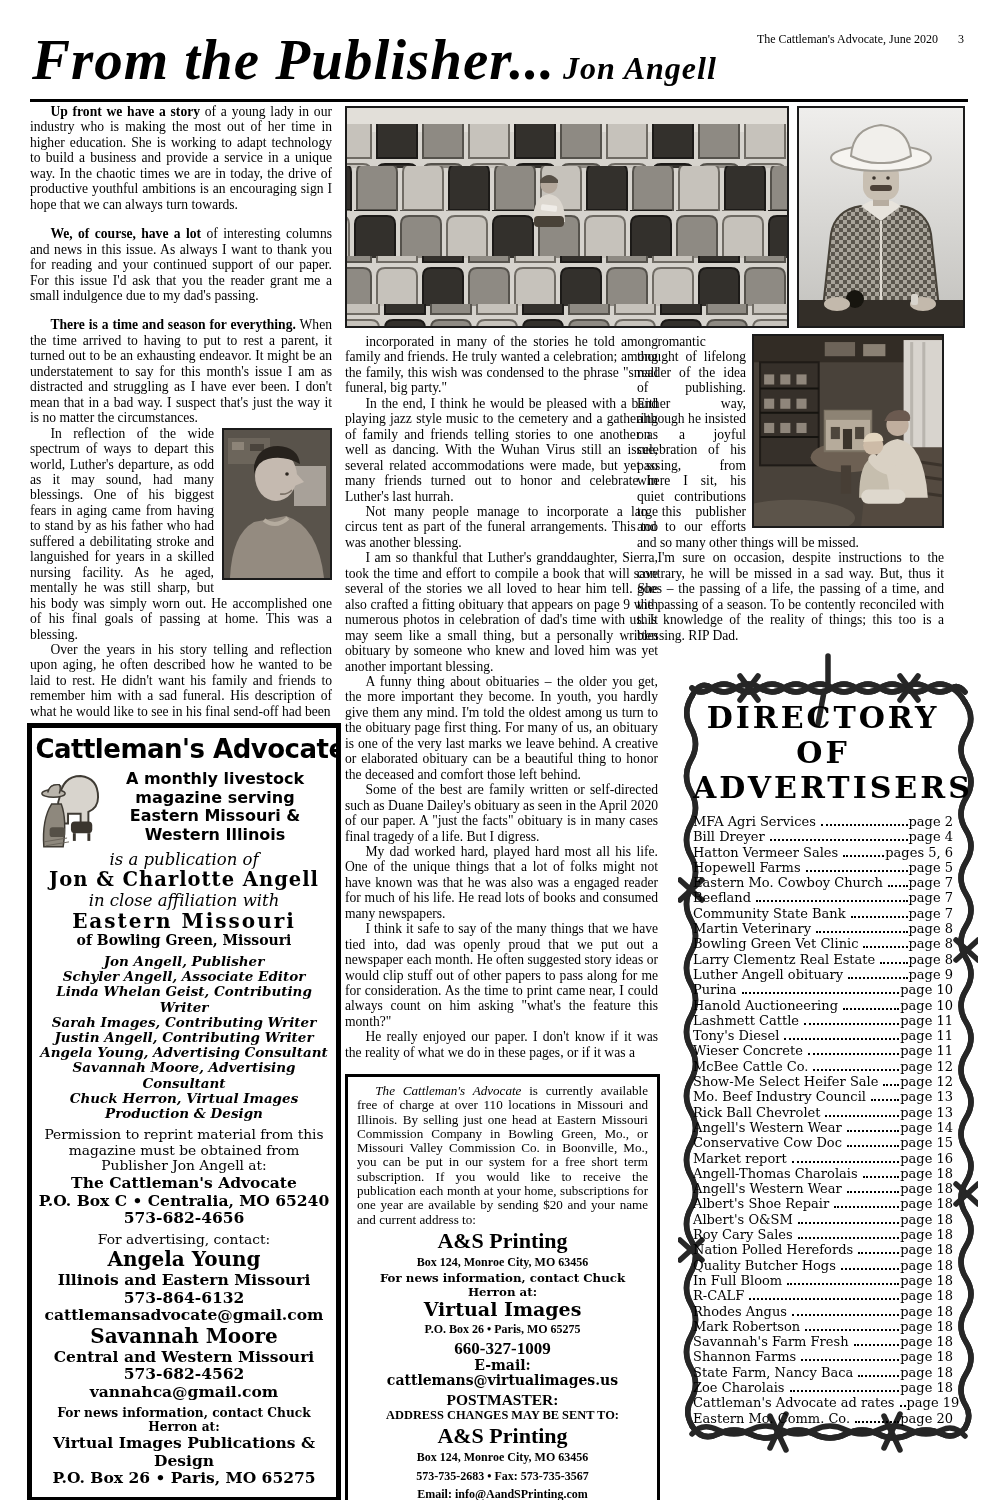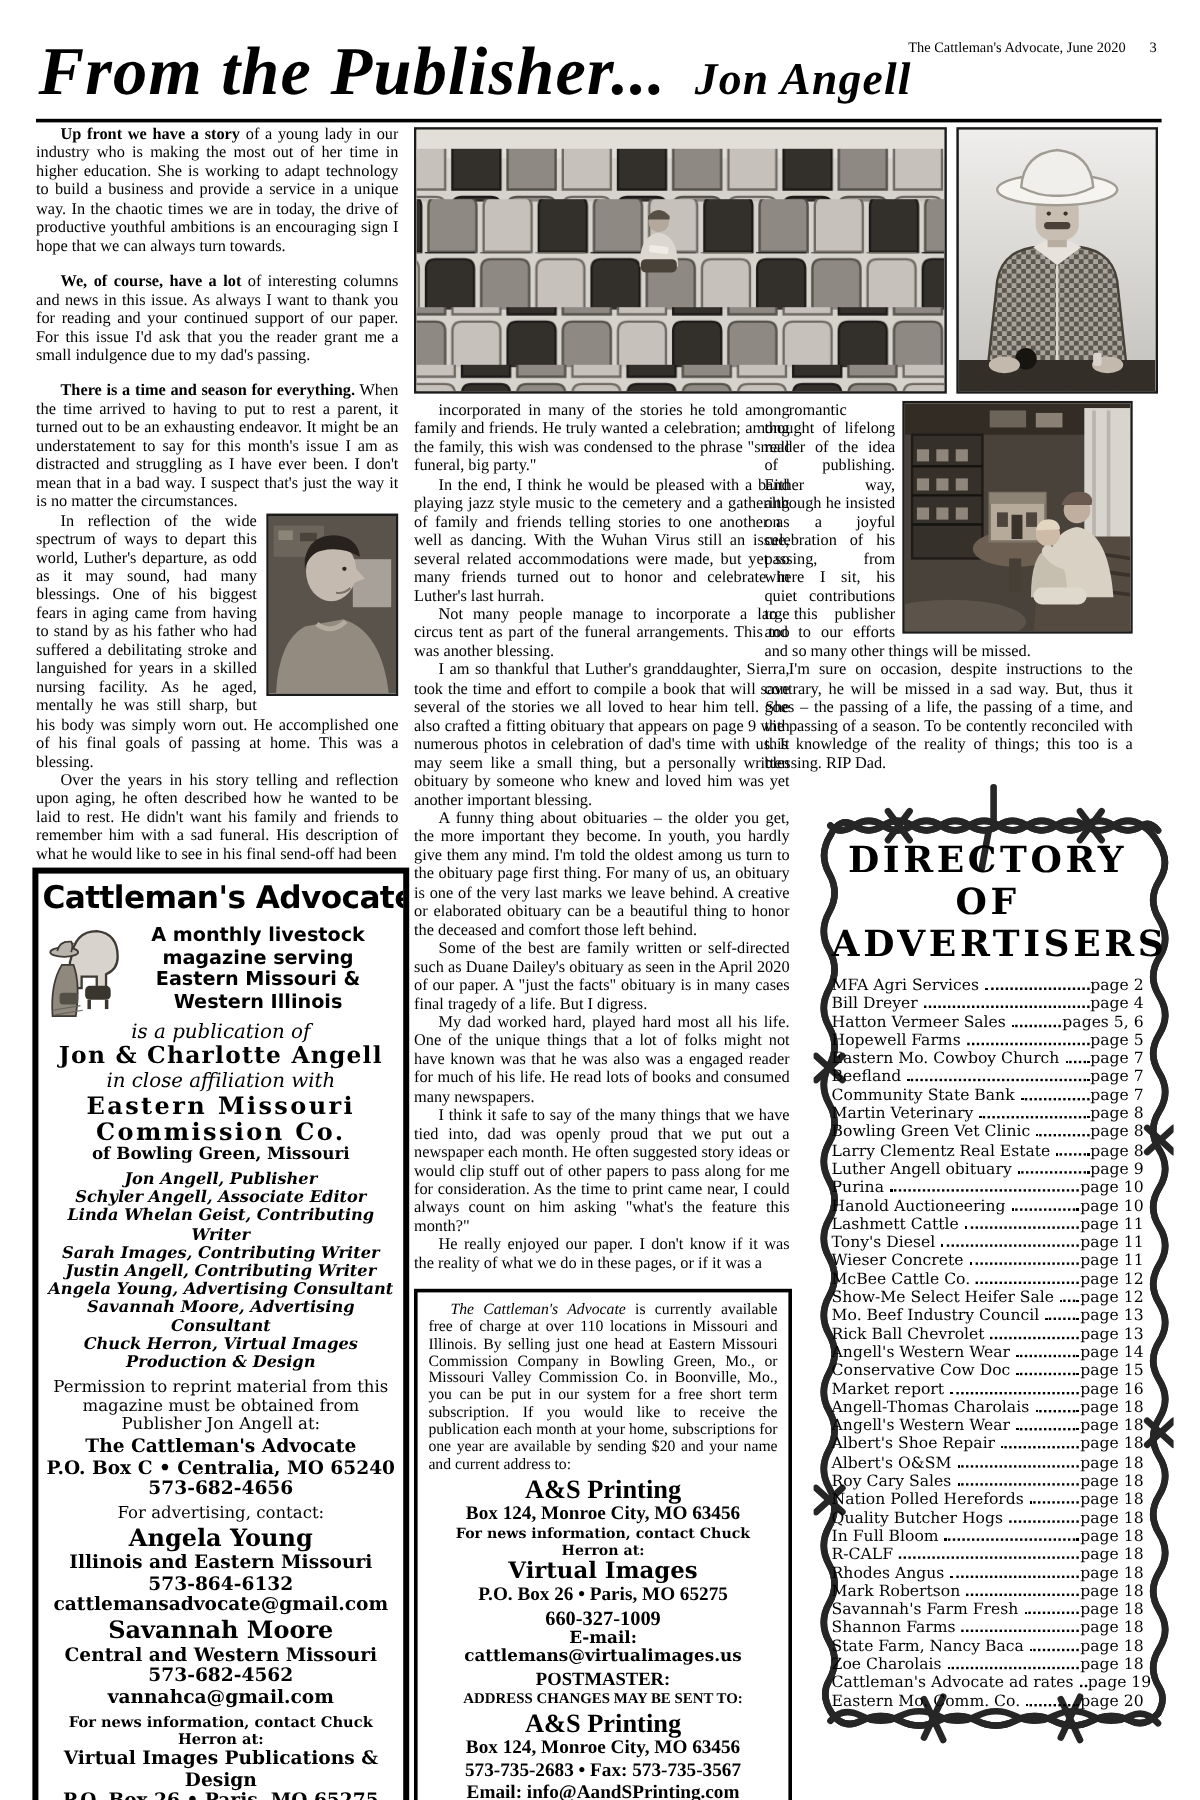--- a/index.html
+++ b/index.html
@@ -4,21 +4,21 @@
 <style>
   html,body{margin:0;padding:0;background:#9a9a9a;}
   .page{position:relative;width:1000px;height:1500px;margin:0 auto;background:#ffffff;
         font-family:"Liberation Serif",serif;color:#000;overflow:hidden;}
 
   
   .pageinfo{position:absolute;top:32px;right:36px;font-size:12px;}
   .pageinfo .num{margin-left:20px;}
   .headline{position:absolute;left:32px;top:30px;margin:0;font-style:italic;font-weight:bold;
             font-size:57px;line-height:60px;letter-spacing:1px;white-space:nowrap;}
-  .byline{font-size:38px;margin-left:24px;}
+  .byline{font-size:32px;margin-left:8px;}
   .rule{position:absolute;left:30px;right:32px;top:99px;height:3px;background:#000;}
 
   
   .col{position:absolute;text-align:justify;font-size:13.6px;line-height:15.45px;overflow:hidden;}
   .col p{margin:0;text-indent:1.5em;}
   .col p.gap{margin-top:14px;}
   .lead{font-weight:bold;}
   .ital{font-style:italic;}
   .col1{left:30px;top:104px;width:302px;height:620px;}
   .col2{left:345px;top:334px;width:313px;height:740px;}
@@ -53,21 +53,21 @@
   .m-b1{font-weight:bold;font-size:15.5px;line-height:17.5px;font-family:"DejaVu Serif",serif;}
   .m-lbl{font-size:13.8px;line-height:15.5px;margin-top:5px;font-family:"DejaVu Serif",serif;}
   .m-name{font-weight:bold;font-size:20px;line-height:23px;margin-top:1px;font-family:"DejaVu Serif",serif;}
   .m-sm{font-weight:bold;font-size:12.2px;line-height:14px;margin-top:6px;font-family:"DejaVu Serif",serif;}
 
   
   .subbox{position:absolute;left:345px;top:1074px;width:315px;box-sizing:border-box;
           border:3px solid #000;padding:7px 9px 8px;text-align:center;overflow:hidden;}
   .s-intro{text-align:justify;font-size:13.1px;line-height:14.3px;text-indent:1.4em;margin:0;}
   .s-as{font-weight:bold;font-size:22px;line-height:24px;margin-top:2px;}
-  .s-addr{font-weight:bold;font-size:16px;line-height:18.5px;}
+  .s-addr{font-weight:bold;font-size:12px;line-height:18.5px;}
   .s-lbl{font-weight:bold;font-size:11.8px;line-height:13.5px;font-family:"DejaVu Serif",serif;margin-top:1px;}
   .s-vi{font-weight:bold;font-size:19px;line-height:21px;font-family:"DejaVu Serif",serif;}
   .s-ph{font-weight:bold;font-size:17px;line-height:19px;}
   .s-em{font-weight:bold;font-size:14px;line-height:15.5px;font-family:"DejaVu Serif",serif;}
   .s-post{font-weight:bold;font-size:15.5px;line-height:17.5px;margin-top:2px;}
   .s-note{font-weight:bold;font-size:12.4px;line-height:14px;}
 
   
   .directory{position:absolute;left:678px;top:644px;width:300px;height:848px;}
   .wire{position:absolute;left:0;top:0;width:100%;height:100%;}
@@ -278,21 +278,20 @@
           <line x1="6" y1="79" x2="30" y2="75" stroke="#6a655c" stroke-width="1"></line>
           <line x1="8" y1="83" x2="32" y2="79" stroke="#6a655c" stroke-width="1"></line>
         </svg>
       </span>
       <span class="mh-tagline">A monthly livestock magazine serving Eastern Missouri &amp; Western Illinois</span>
     </div>
     <div class="m-it">is a publication of</div>
     <div class="m-owners">Jon &amp; Charlotte Angell</div>
     <div class="m-it">in close affiliation with</div>
     <div class="m-comm">Eastern Missouri</div>
-    <div class="m-comm">Commission Co.</div>
     <div class="m-loc">of Bowling Green, Missouri</div>
     <div class="m-staff-wrap">
 
     <div class="m-staff">Jon Angell, Publisher</div>
         <div class="m-staff">Schyler Angell, Associate Editor</div>
         <div class="m-staff">Linda Whelan Geist, Contributing Writer</div>
         <div class="m-staff">Sarah Images, Contributing Writer</div>
         <div class="m-staff">Justin Angell, Contributing Writer</div>
         <div class="m-staff">Angela Young, Advertising Consultant</div>
         <div class="m-staff">Savannah Moore, Advertising Consultant</div>

